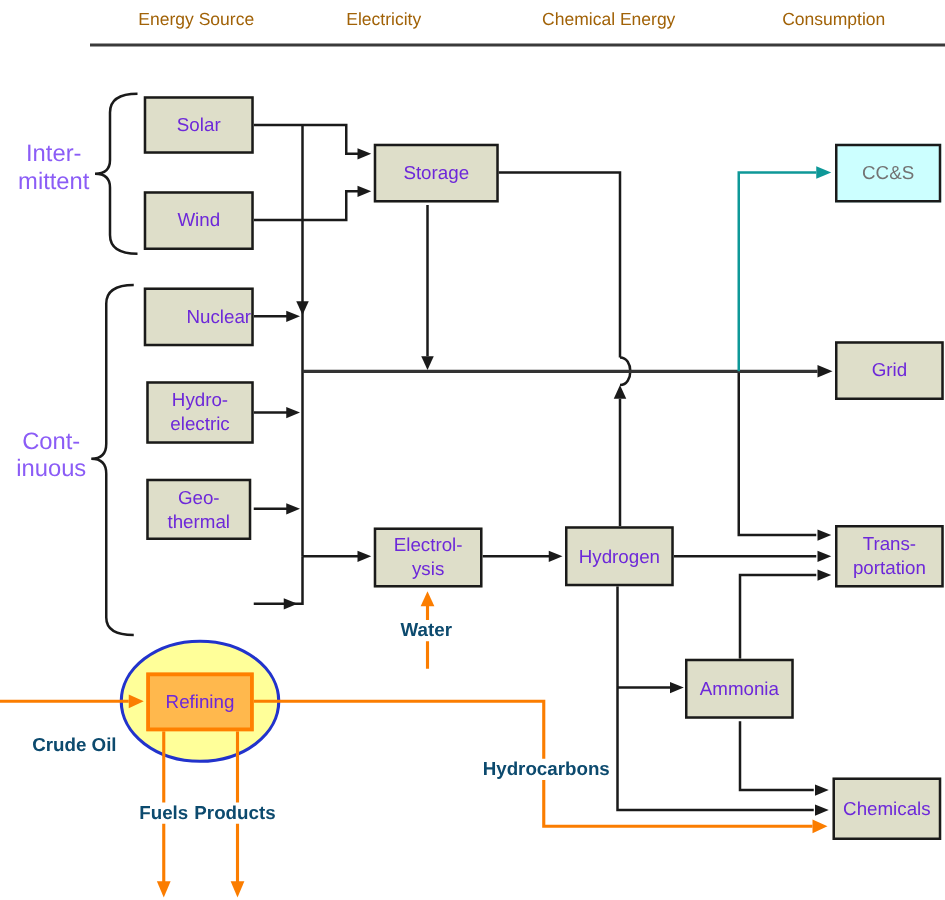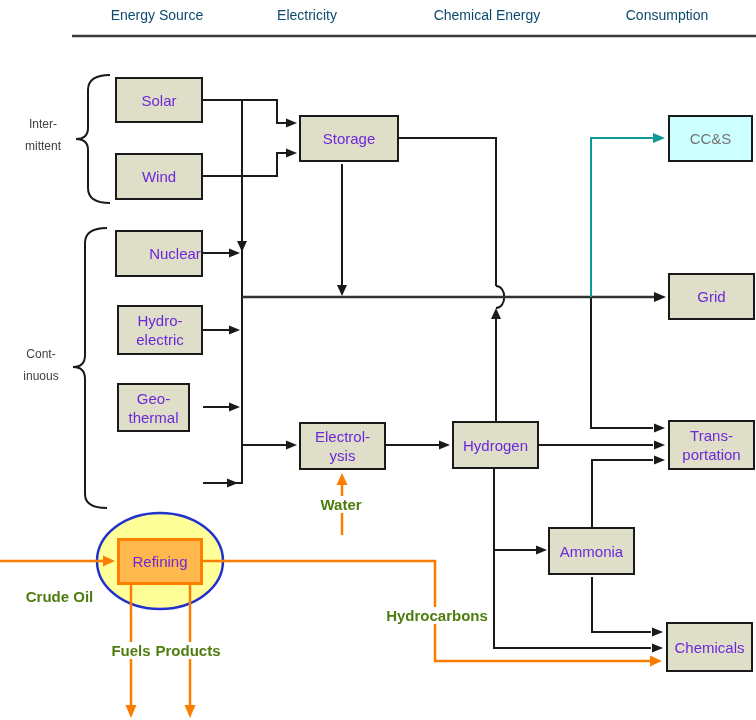--- a/index.html
+++ b/index.html
@@ -2,38 +2,38 @@
 <html><head>
 <meta charset="utf-8">
 <style>
   html,body { margin:0; padding:0; background:#ffffff; }
   #stage {
     position:relative; width:756px; height:720px; background:#ffffff;
     font-family:"Liberation Sans", sans-serif; overflow:hidden;
   }
   #wires { position:absolute; left:0; top:0; z-index:1; }
   .hdr {
-    position:absolute; top:7px; z-index:2; font-size:14px; color:#0c4a6e;
+    position:absolute; top:7px; z-index:2; font-size:14px; color:#a16207;
     text-align:center; white-space:nowrap;
   }
   .grouplabel {
-    position:absolute; z-index:2; font-size:12px; color:#404040;
+    position:absolute; z-index:2; font-size:19px; color:#8b5cf6;
     text-align:center; line-height:22px;
   }
   .node {
     position:absolute; z-index:3; box-sizing:border-box;
     background:#dedec9; border:2px solid #1a1a1a;
     display:flex; flex-direction:column; align-items:center; justify-content:center;
     font-size:15px; color:#6d28d9; text-align:center; line-height:19px;
   }
   .node span { display:block; }
   #node-ccs { background:#ccffff; color:#737373;text-align:right; }
   #node-refining { background:#ffb84d; border:3px solid #ff8000; }
   .flowlabel {
-    position:absolute; z-index:4; font-size:15px; font-weight:bold; color:#4d7c0f;
+    position:absolute; z-index:4; font-size:15px; font-weight:bold; color:#0c4a6e;
     background:#ffffff; text-align:center; line-height:17px; white-space:nowrap;
   }
 </style>
 </head>
 <body>
 
 <div id="stage">
 
   <svg id="wires" width="756" height="720" viewBox="0 0 756 720">
 
@@ -133,21 +133,21 @@
   <div class="node" style="left:115px; top:153px; width:88px; height:47px;">
     <span>Wind</span>
   </div>
   <div class="node" style="left:115px; top:230px; width:88px; height:47px;padding-left:32px;">
     <span>Nuclear</span>
   </div>
   <div class="node" style="left:117px; top:305px; width:86px; height:50px;">
     <span>Hydro-</span>
     <span>electric</span>
   </div>
-  <div class="node" style="left:117px; top:383px; width:73px; height:49px;">
+  <div class="node" style="left:117px; top:383px; width:84px; height:49px;">
     <span>Geo-</span>
     <span>thermal</span>
   </div>
 
   <div class="node" style="left:299px; top:115px; width:100px; height:47px;">
     <span>Storage</span>
   </div>
   <div class="node" style="left:299px; top:422px; width:87px; height:48px;">
     <span>Electrol-</span>
     <span>ysis</span>

